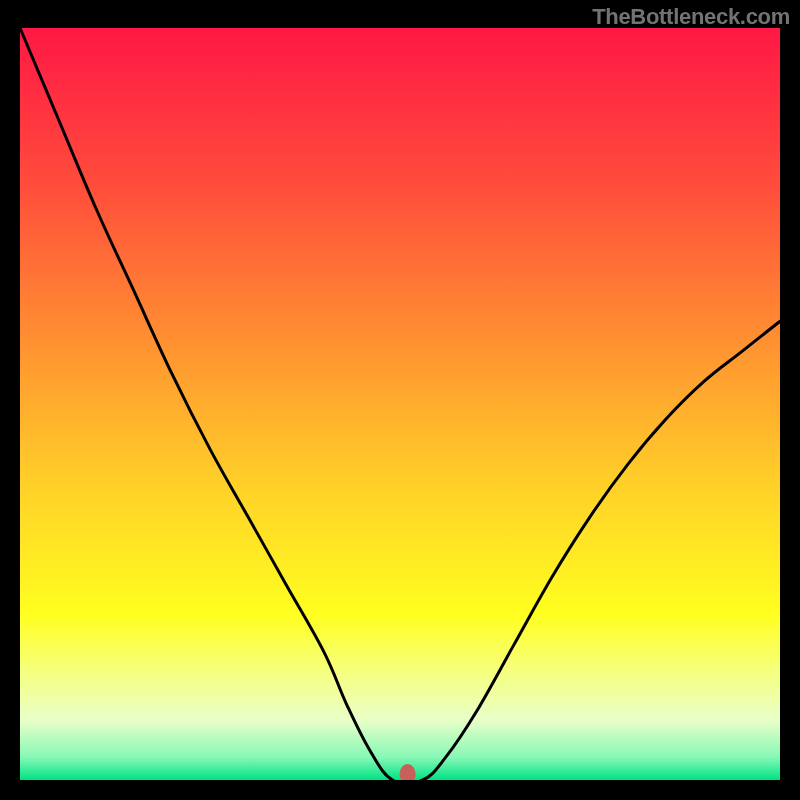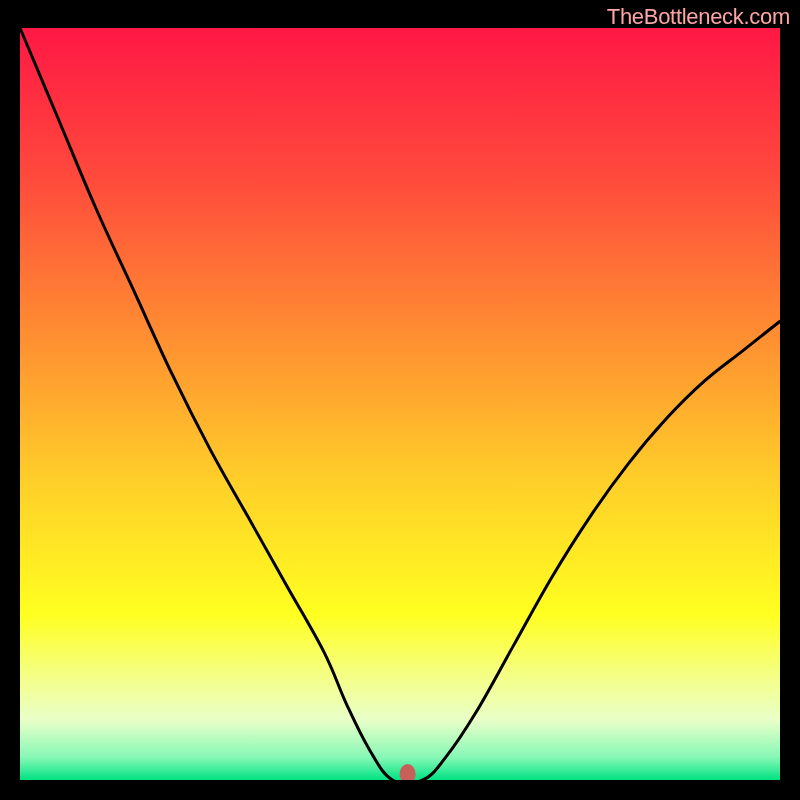--- a/index.html
+++ b/index.html
@@ -9,23 +9,23 @@
     height: 800px;
     background: #000;
     position: relative;
     overflow: hidden;
     font-family: Arial, Helvetica, sans-serif;
   }
   .watermark {
     position: absolute;
     top: 4px;
     right: 10px;
-    color: #fca5a5;
+    color: #737373;
     font-size: 22px;
-    font-weight: 400;
+    font-weight: 700;
     z-index: 5;
     letter-spacing: -0.3px;
   }
   .plot-area {
     position: absolute;
     left: 20px;
     top: 28px;
     width: 760px;
     height: 752px;
   }

